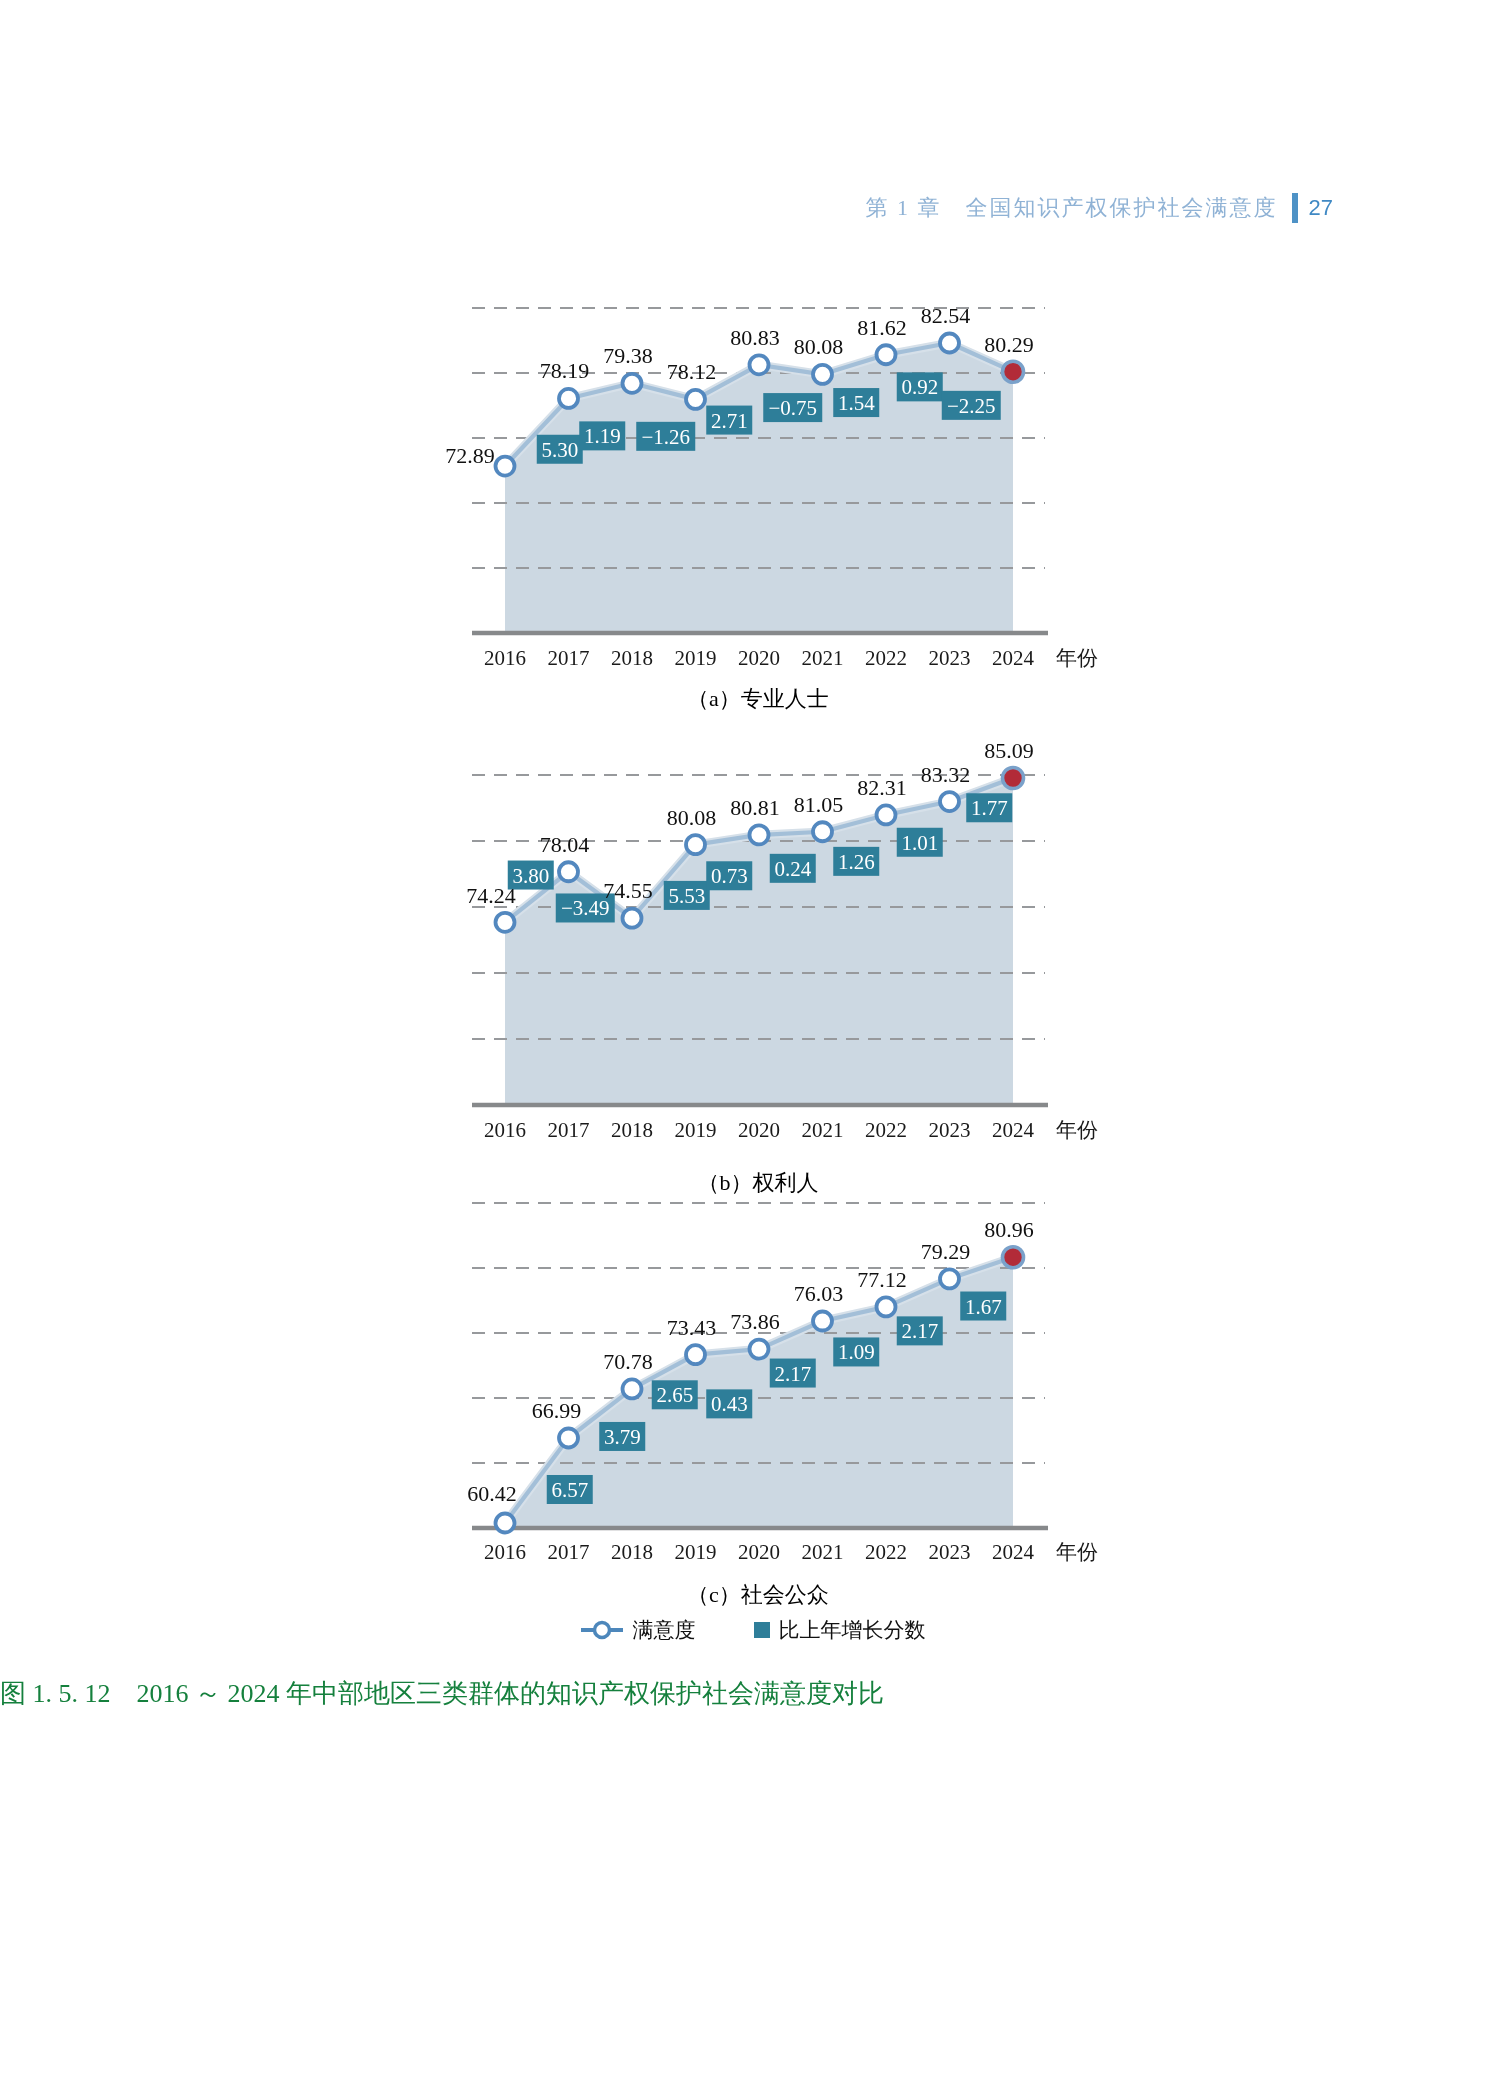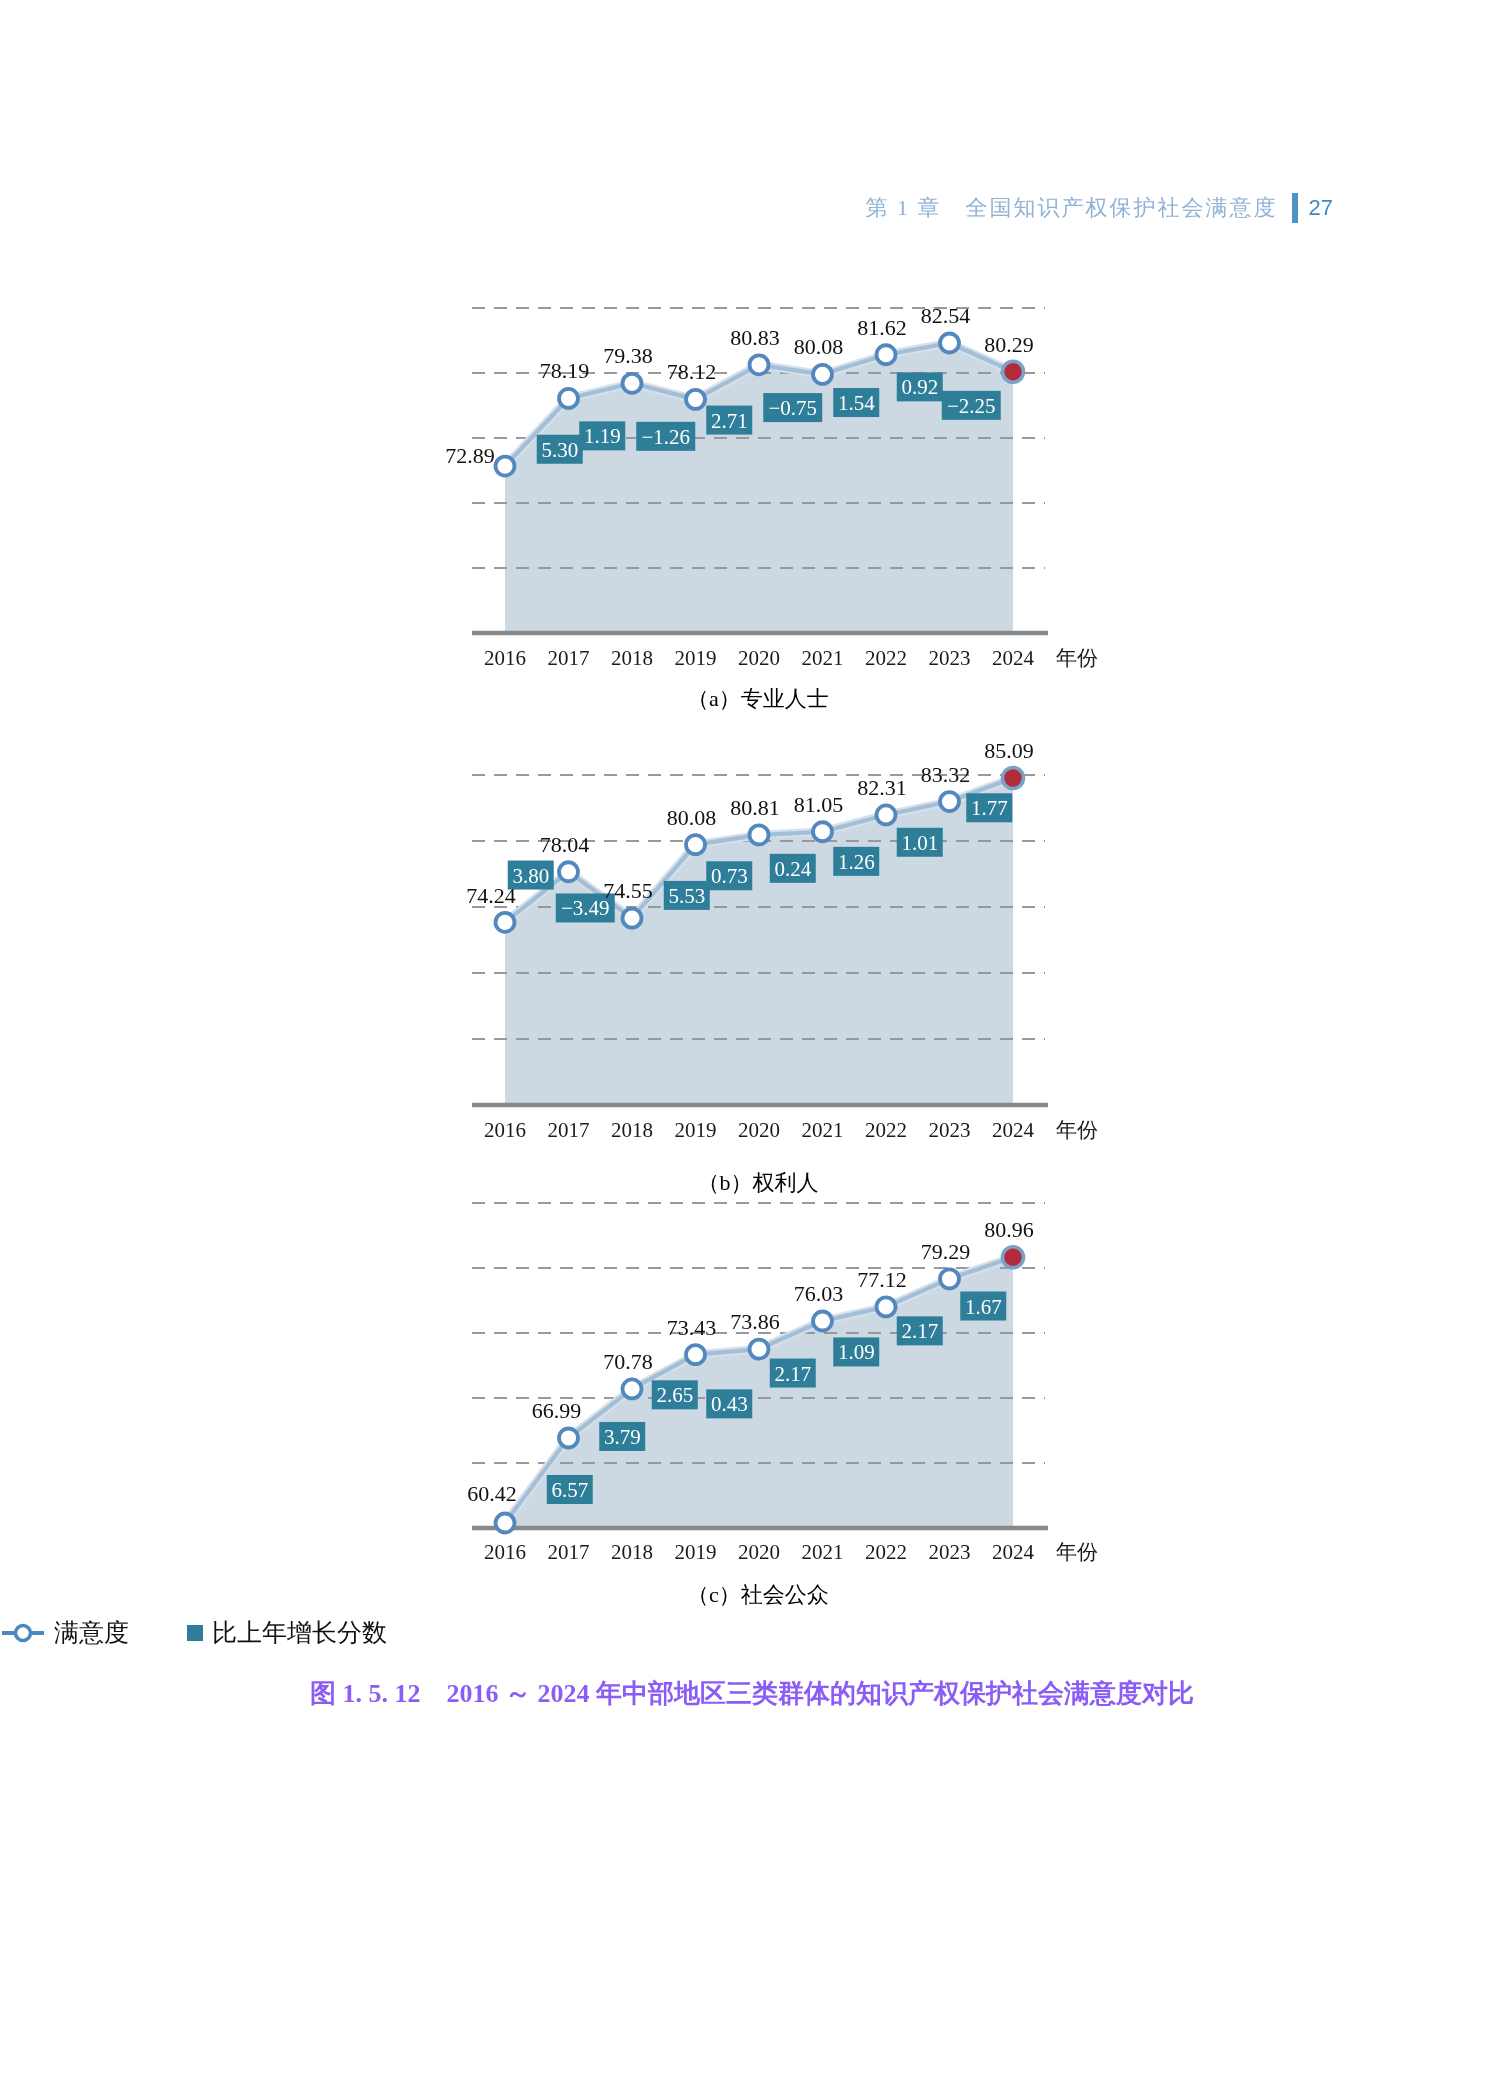--- a/index.html
+++ b/index.html
@@ -14,29 +14,29 @@
   }
   .header .chapter{font-size:22px;letter-spacing:2px;}
   .header .divider{width:6px;height:30px;margin:0 11px 0 14px;}
   .header .pageno{font-size:22px;font-family:"Liberation Sans","DejaVu Sans",sans-serif;text-align:center;}
   .chart-svg{position:absolute;left:440px;}
   #chart-a{top:292px;}
   #chart-b{top:734px;}
   #chart-c{top:1197px;}
   .legend{
     position:absolute;top:1616px;left:0;width:100%;
-    display:flex;align-items:center;
-    font-size:25px;color:#111;
+    display:flex;justify-content:center;align-items:center;
+    font-size:21px;color:#111;
   }
   .legend .sym{margin-right:8px;display:block;}
   .legend .gap{width:58px;}
   .legend .sq{width:16px;height:16px;display:inline-block;margin-right:9px;}
   .figure-caption{
     position:absolute;top:1676px;left:0;width:100%;
-    text-align:center;font-weight:bold;font-size:26px;color:#8b5cf6;
+    font-weight:normal;font-size:26px;color:#15803d;
   }
 </style>
 </head>
 <body>
 
 <div class="header">
   <span class="chapter" style="color: rgb(143, 178, 213);">第 1 章　全国知识产权保护社会满意度</span>
   <span class="divider" style="background: rgb(78, 146, 198);"></span>
   <span class="pageno" style="color: rgb(64, 137, 196);">27</span>
 </div>

